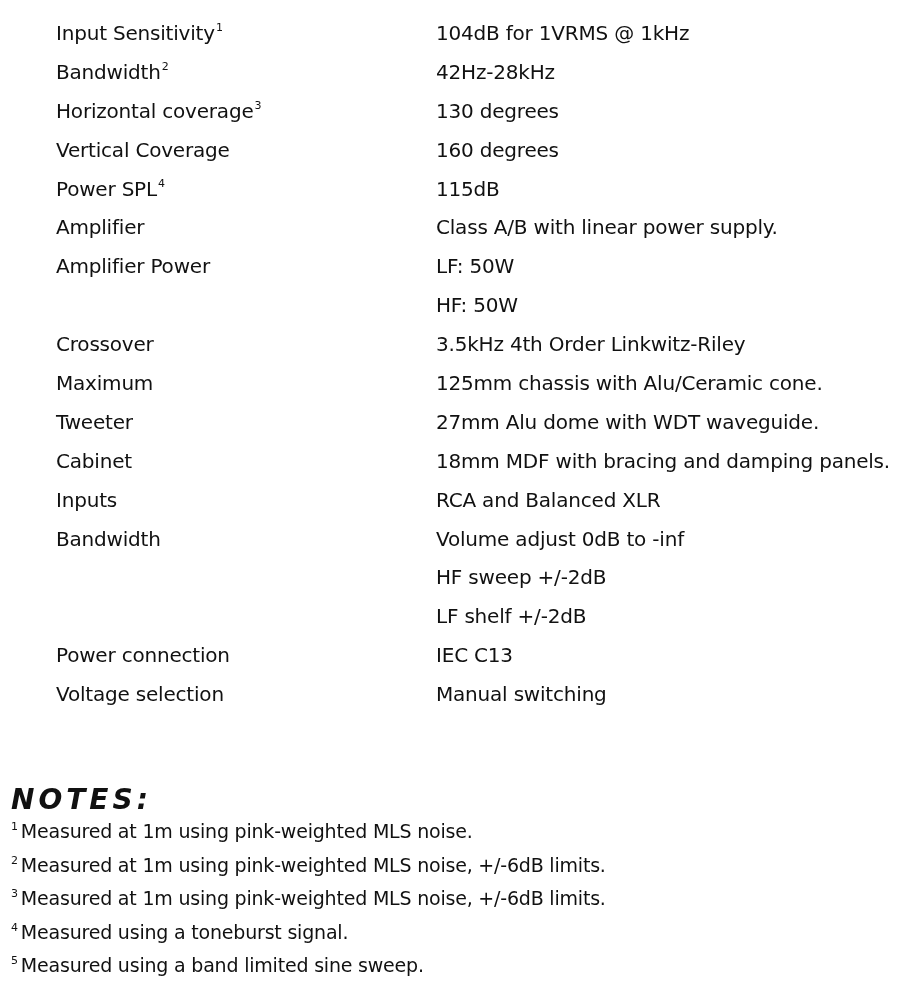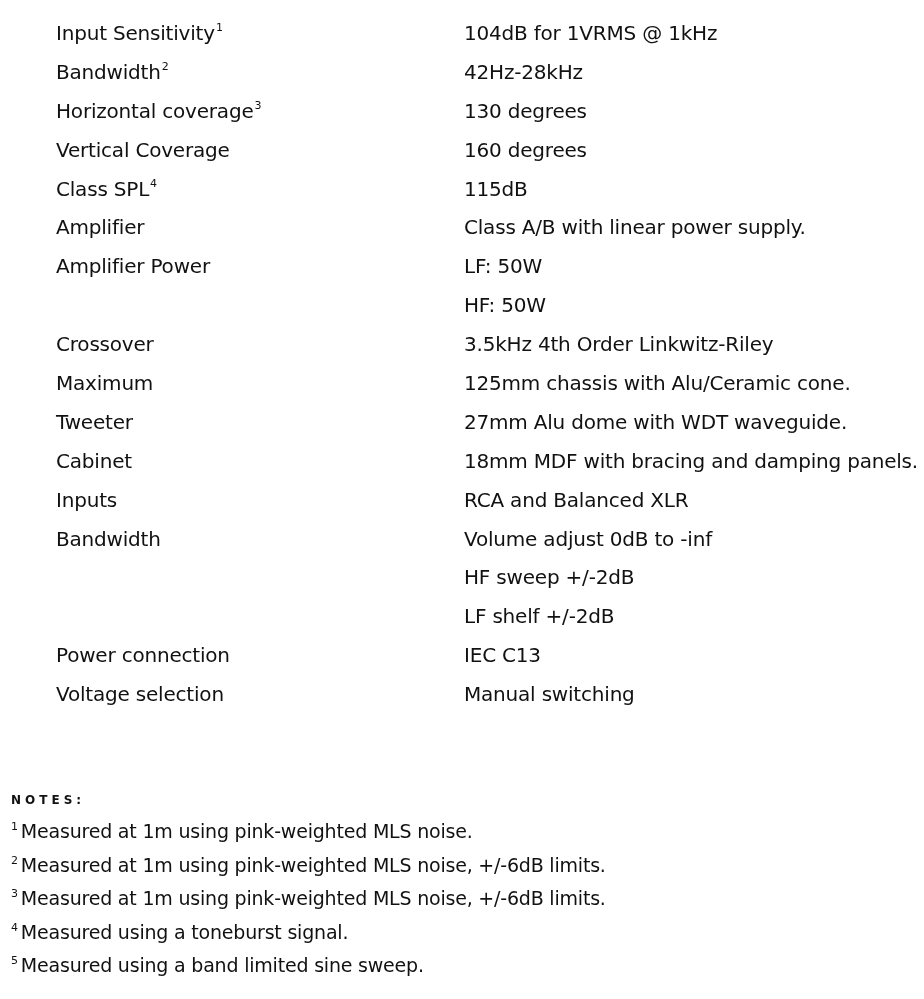--- a/index.html
+++ b/index.html
@@ -8,26 +8,27 @@
     font-family: "DejaVu Sans", "Liberation Sans", sans-serif;
     color: #111111;
   }
   .spec-table { position: absolute; left: 11px; top: 14px; width: 900px; }
   .row { position: relative; height: 38.9px; }
   .label, .value {
     position: absolute; top: 0; font-size: 20px; line-height: 38px;
     white-space: nowrap; letter-spacing: -0.2px; margin-left: 45px;
   }
   .label { left: 0; }
-  .value { left: 408px; }
+  .value { left: 380px; }
   sup.fn { font-size: 11px; vertical-align: 9px; line-height: 0; margin-left: 1px; }
   .notes { position: absolute; left: 11px; top: 785px; width: 900px; }
   .notes-title {
-    font-weight: bold; font-size: 12px; letter-spacing: 4px; line-height: 30px;
+    font-weight: bold; font-size: 28px; letter-spacing: 4px; line-height: 30px;
     height: 30px;
+    font-style: italic;
   }
   .note { font-size: 19px; line-height: 33.6px; white-space: nowrap; letter-spacing: -0.2px; }
   .note sup { font-size: 11px; vertical-align: 8px; line-height: 0; margin-right: 3px; }
 </style>
 </head>
 <body>
 
 <div class="spec-table">
   <div class="row">
       <span class="label"><span>Input Sensitivity</span><sup class="fn">1</sup></span>
@@ -39,21 +40,21 @@
     </div>
   <div class="row">
       <span class="label"><span>Horizontal coverage</span><sup class="fn">3</sup></span>
       <span class="value">130 degrees</span>
     </div>
   <div class="row">
       <span class="label"><span>Vertical Coverage</span></span>
       <span class="value">160 degrees</span>
     </div>
   <div class="row">
-      <span class="label"><span>Class SPL</span><sup class="fn">4</sup></span>
+      <span class="label"><span>Power SPL</span><sup class="fn">4</sup></span>
       <span class="value">115dB</span>
     </div>
   <div class="row">
       <span class="label">Amplifier</span>
       <span class="value">Class A/B with linear power supply.</span>
     </div>
   <div class="row">
       <span class="label">Amplifier Power</span>
       <span class="value">LF: 50W</span>
     </div>

